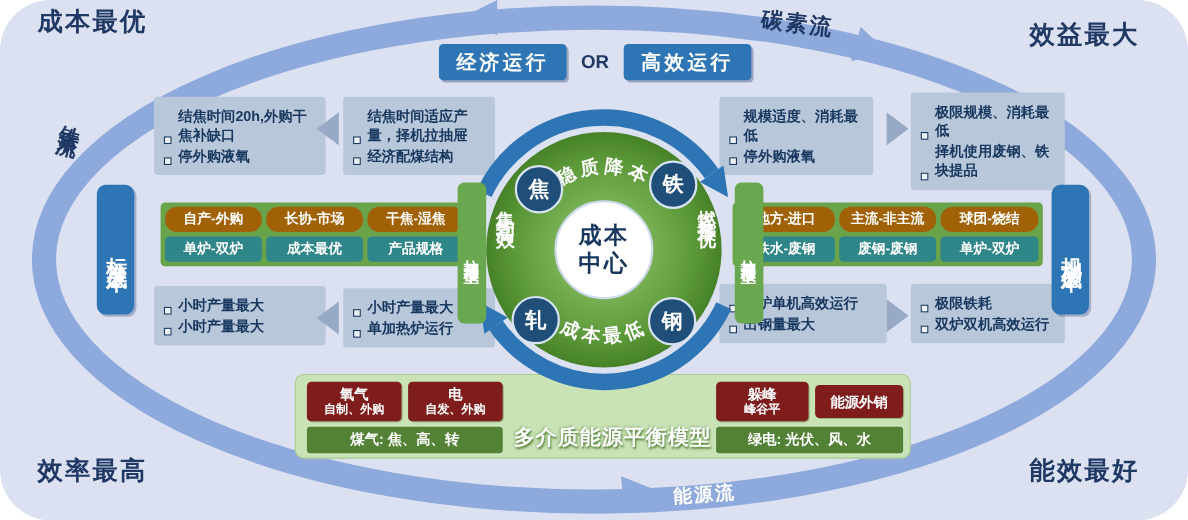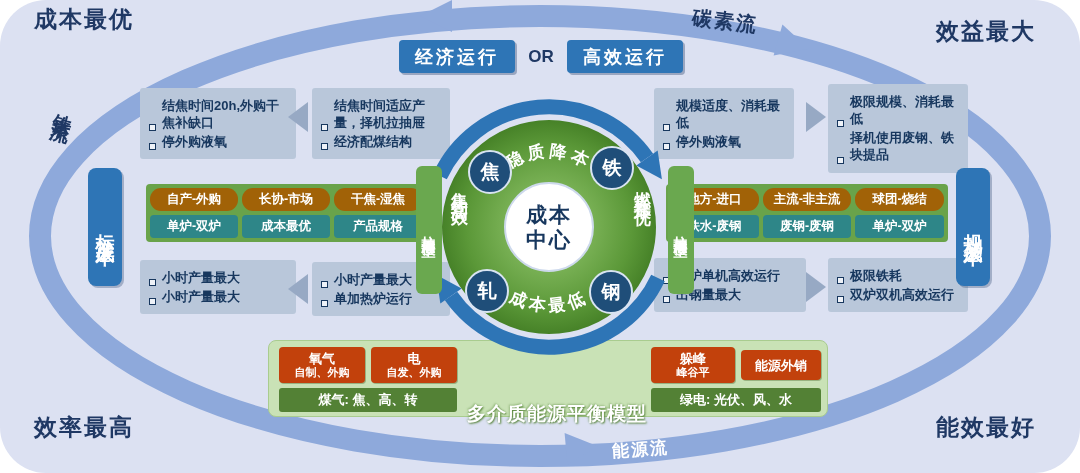--- a/index.html
+++ b/index.html
@@ -44,29 +44,29 @@
   .ringside{position:absolute;z-index:4;color:#fff;font-weight:bold;font-size:17px;writing-mode:vertical-rl;
             text-orientation:upright;letter-spacing:6px;}
   .node{position:absolute;z-index:4;width:44px;height:44px;border-radius:50%;background:#1f4e79;color:#fff;
         font-weight:bold;font-size:19px;display:flex;align-items:center;justify-content:center;cursor:pointer;
         border:2px solid #d9e4f2;}
   .hub{position:absolute;z-index:4;left:504px;top:202px;width:90px;text-align:center;color:#17375e;
        font-size:21px;font-weight:bold;line-height:25px;letter-spacing:2px;}
 
   .epanel{position:absolute;z-index:2;left:268px;top:340px;width:560px;height:77px;background:#c9e2b6;
           border:1px solid #a9cc8f;border-radius:8px;}
-  .gbtn{position:absolute;background:#c2410c;border-radius:4px;color:#fff;font-weight:bold;text-align:center;
+  .gbtn{position:absolute;background:#7f1d1d;border-radius:4px;color:#fff;font-weight:bold;text-align:center;
         display:flex;flex-direction:column;align-items:center;justify-content:center;cursor:pointer;
         box-shadow:1px 1px 0 rgba(60,90,30,.35);}
   .gbtn .g1{font-size:13px;line-height:15px;}
   .gbtn .g2{font-size:11px;line-height:13px;}
   .gbar{position:absolute;background:#538135;border-radius:3px;color:#fff;font-weight:bold;font-size:13px;
         display:flex;align-items:center;justify-content:center;white-space:nowrap;}
   .etitle{position:absolute;left:188px;top:44px;width:200px;text-align:center;color:#fff;font-weight:bold;
-          font-size:19px;letter-spacing:1px;text-shadow:1px 1px 2px #538135,-1px -1px 2px #53813566;margin-top:16px;}
+          font-size:19px;letter-spacing:1px;text-shadow:1px 1px 2px #538135,-1px -1px 2px #53813566;}
 </style>
 </head>
 <body>
 
 <div class="stage">
 
   <svg id="bgsvg" class="layer" width="1080" height="473">
     <ellipse cx="540" cy="236" rx="500" ry="220" fill="none" stroke="#8ea9db" stroke-width="22"></ellipse>
     <polygon points="0,-16 0,16 32,0" fill="#8ea9db" transform="translate(452,16) rotate(180)"></polygon>
     <polygon points="0,-16 0,16 32,0" fill="#8ea9db" transform="translate(566,449) rotate(-5)"></polygon>

